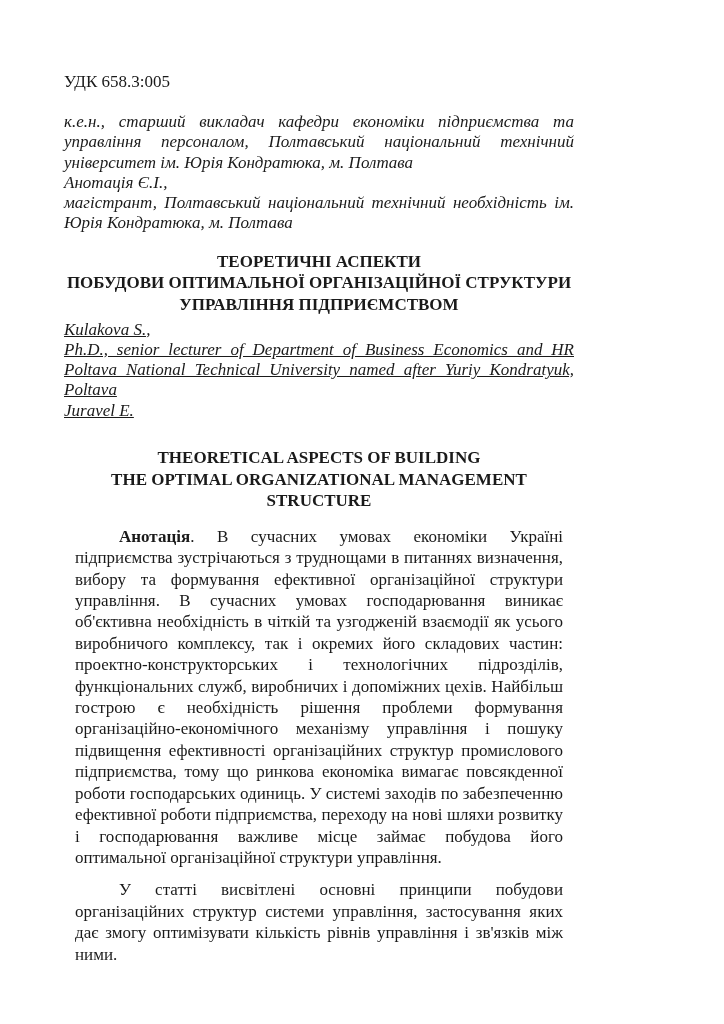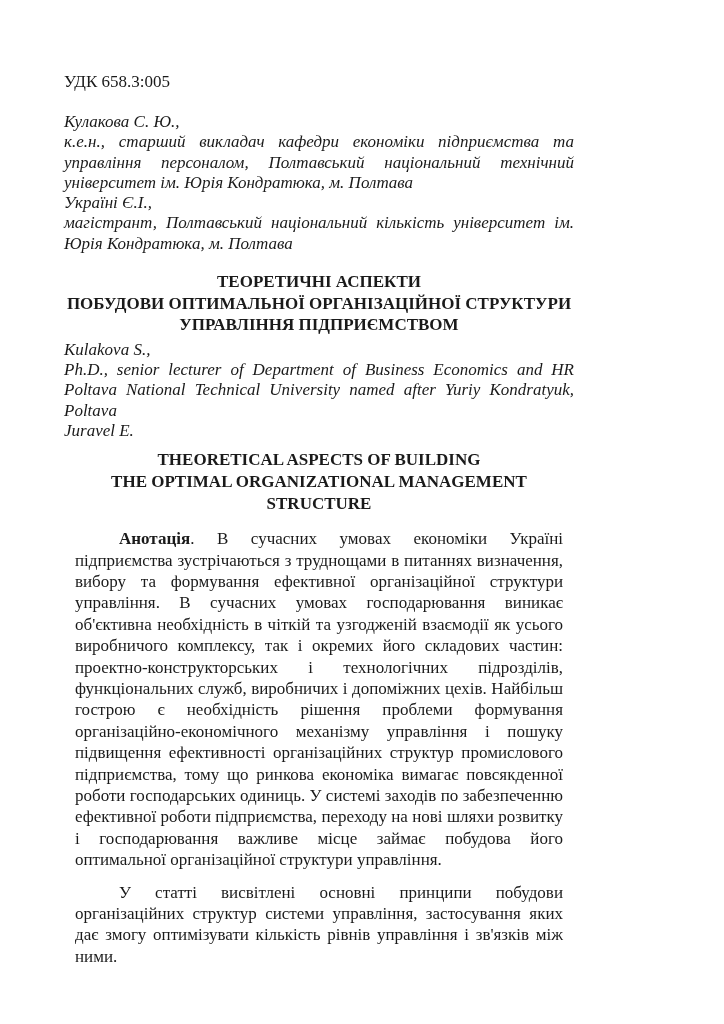--- a/index.html
+++ b/index.html
@@ -22,21 +22,21 @@
   .udc {
     line-height: 21px;
     margin-bottom: 20px;
   }
   .authors-uk, .authors-en {
     font-style: italic;
     line-height: 20.3px;
     text-align: justify;
   }
   .authors-uk { margin-bottom: 17px; }
-  .authors-en { margin-bottom: 8px; }
+  .authors-en { margin-bottom: 26px; text-decoration: underline; }
   .author-name { font-style: italic; }
   .doc-title {
     font-weight: bold;
     text-align: center;
     line-height: 21.6px;
     white-space: pre-line;
   }
   .title-uk { margin-bottom: 4px; }
   .title-en { margin-bottom: 14px; }
   .body-text p {
@@ -48,24 +48,23 @@
   .abstract-label { font-weight: bold; }
 </style>
 </head>
 <body>
 
 <div class="page">
 
   <div class="udc">УДК 658.3:005</div>
 
   <div class="authors-uk">
-    <div class="author-name">Кулакова С. Ю.,</div>
     <div class="author-affiliation">к.е.н., старший викладач кафедри економіки підприємства та управління персоналом, Полтавський національний технічний університет ім. Юрія Кондратюка, м. Полтава</div>
-    <div class="author-name">Україні Є.І.,</div>
-    <div class="author-affiliation">магістрант, Полтавський національний кількість університет ім. Юрія Кондратюка, м. Полтава</div>
+    <div class="author-name">Анотація Є.І.,</div>
+    <div class="author-affiliation">магістрант, Полтавський національний технічний необхідність ім. Юрія Кондратюка, м. Полтава</div>
   </div>
 
   <div class="doc-title title-uk">ТЕОРЕТИЧНІ АСПЕКТИ
 ПОБУДОВИ ОПТИМАЛЬНОЇ ОРГАНІЗАЦІЙНОЇ СТРУКТУРИ
 УПРАВЛІННЯ ПІДПРИЄМСТВОМ</div>
 
   <div class="authors-en">
     <div class="author-name">Kulakova S.,</div>
     <div class="author-affiliation">Ph.D., senior lecturer of Department of Business Economics and HR Poltava National Technical University named after Yuriy Kondratyuk, Poltava</div>
     <div class="author-name">Juravel E.</div>

